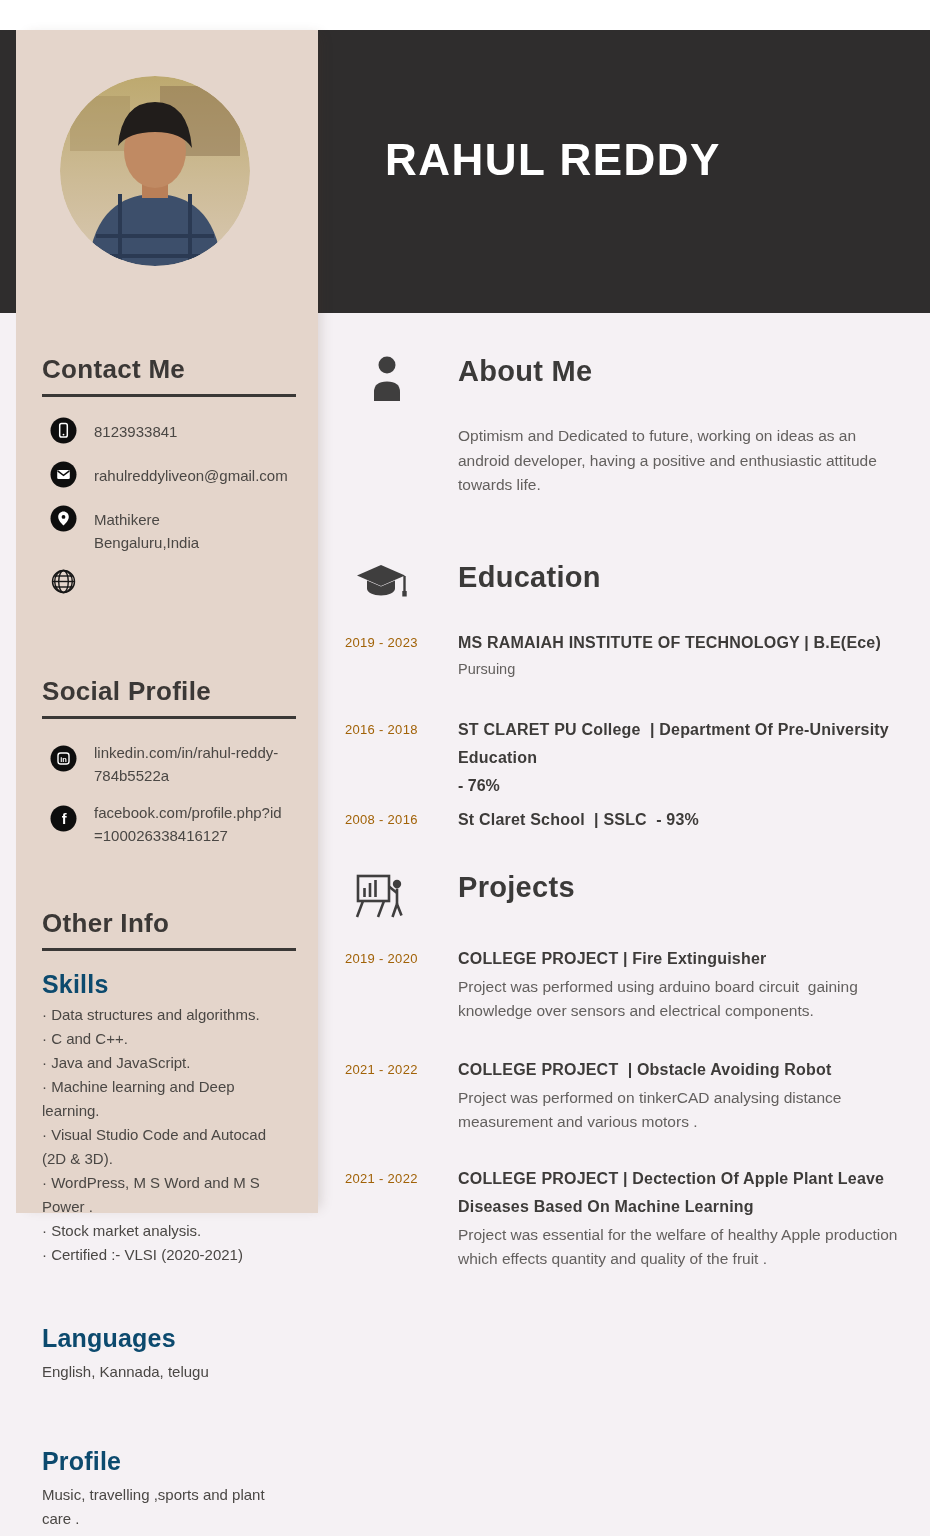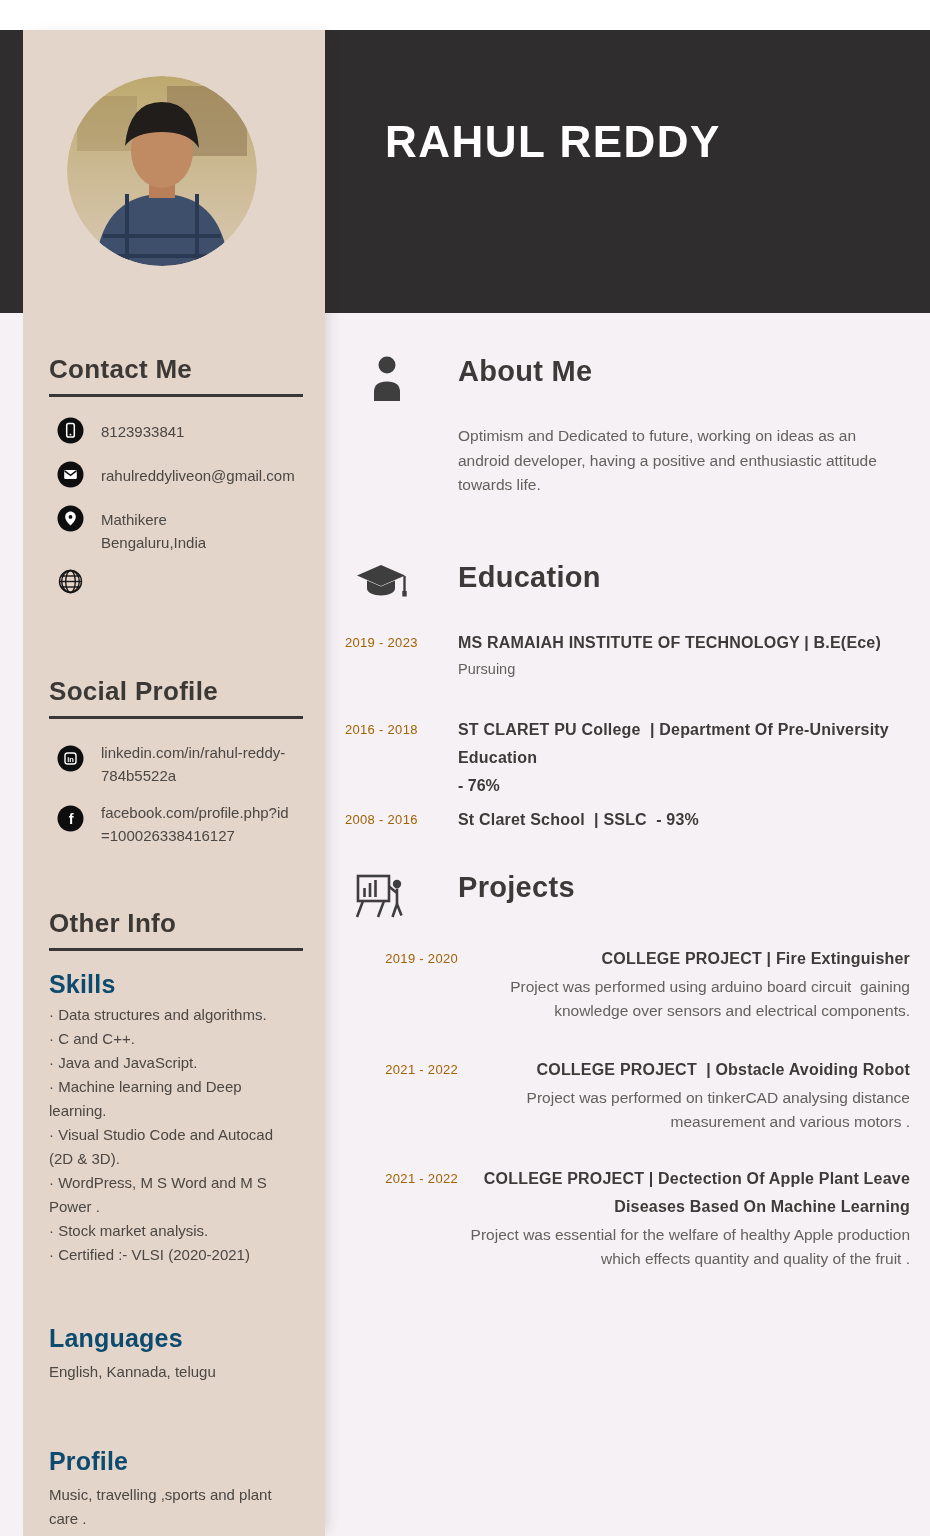--- a/index.html
+++ b/index.html
@@ -7,21 +7,21 @@
   body {
     font-family:"Liberation Sans","DejaVu Sans",sans-serif;
     background:#ffffff; position:relative; overflow:hidden;
     color:#3d3b39;
   }
   .header-band { position:absolute; left:0; top:30px; width:930px; height:283px; background:#2f2d2d; }
   .main-bg { position:absolute; left:0; top:313px; width:930px; height:1223px; background:#f5f1f4; }
 
   
   .sidebar {
-    position:absolute; left:23px; top:30px; width:302px; height:1506px;
+    position:absolute; left:16px; top:30px; width:302px; height:1183px;
     background:#e4d5cb; box-shadow:7px 0 12px -5px rgba(70,50,40,.18);
     padding:0 22px 0 26px;
   }
   .photo-wrap { width:190px; height:190px; border-radius:50%; overflow:hidden; margin:46px 0 0 18px; }
   .side-heading { font-size:26px; font-weight:600; letter-spacing:.3px; color:#3b3836; }
   .rule { height:3px; background:#3a3836; margin-top:9px; }
   .contact-head { margin-top:88px; }
   .contact-list { margin-top:19px; }
   .c-row { display:flex; align-items:flex-start; margin-bottom:12px; padding-left:8px; }
   .c-row .ic { flex:0 0 44px; padding-top:1px; }
@@ -33,41 +33,41 @@
   .other-head { margin-top:60px; }
   .sub-heading { font-size:25px; font-weight:600; color:#0c4a6e; letter-spacing:.2px; }
   .skills-title { margin-top:19px; }
   .skills-list { margin-top:4px; width:252px; }
   .skill-item { font-size:15px; color:#4a4744; line-height:24px; }
   .lang-block { margin-top:57px; }
   .side-text { font-size:15px; color:#4a4744; line-height:24px; margin-top:7px; width:252px; }
   .interest-block { margin-top:63px; }
 
   
-  .head-text { position:absolute; left:385px; top:118px; color:#ffffff; }
+  .head-text { position:absolute; left:385px; top:136px; color:#ffffff; }
   .name { font-size:44px; font-weight:600; letter-spacing:1.5px; line-height:1.1; }
   .role { font-size:26px; font-weight:400; letter-spacing:.5px; margin-top:12px; }
 
   
   .main { position:absolute; left:345px; top:313px; width:565px; padding-top:42px; }
   .sec-row { display:grid; grid-template-columns:113px 1fr; align-items:start; }
   .sec-title { font-size:29px; font-weight:600; letter-spacing:.3px; color:#3b3a39; }
   .about-para { font-size:15.5px; color:#63605e; line-height:24.5px; margin-top:19px; white-space:pre-wrap; }
   .edu-sec { margin-top:63px; }
   .entries { margin-top:20px; }
   .entry { display:grid; grid-template-columns:113px 1fr; align-items:start; }
   .e-dates { font-size:13px; color:#a16207; letter-spacing:.3px; padding-top:6px; }
   .e-title { font-size:16px; font-weight:600; color:#3d3b39; line-height:28px; letter-spacing:.2px; white-space:pre-wrap; }
   .e-note { font-size:14.5px; color:#63605e; line-height:25px; }
   .e-score { font-size:16px; font-weight:600; color:#3d3b39; line-height:28px; }
   .e-note:empty, .e-score:empty { display:none; }
   .edu-entry-0 { margin-bottom:34px; }
   .edu-entry-1 { margin-bottom:6px; }
   .proj-sec { margin-top:37px; }
-  .proj-entries { margin-top:22px;text-align:right; }
+  .proj-entries { margin-top:22px; }
   .p-desc { font-size:15.5px; color:#63605e; line-height:24.5px; margin-top:2px; white-space:pre-wrap; }
   .proj-entry-0 { margin-bottom:32px; }
   .proj-entry-1 { margin-bottom:30px; }
   .icon-about { margin-left:22px; }
   .icon-edu { margin-left:10px; margin-top:2px; }
   .icon-proj { margin-left:8px; }
 </style>
 </head>
 <body>
 

